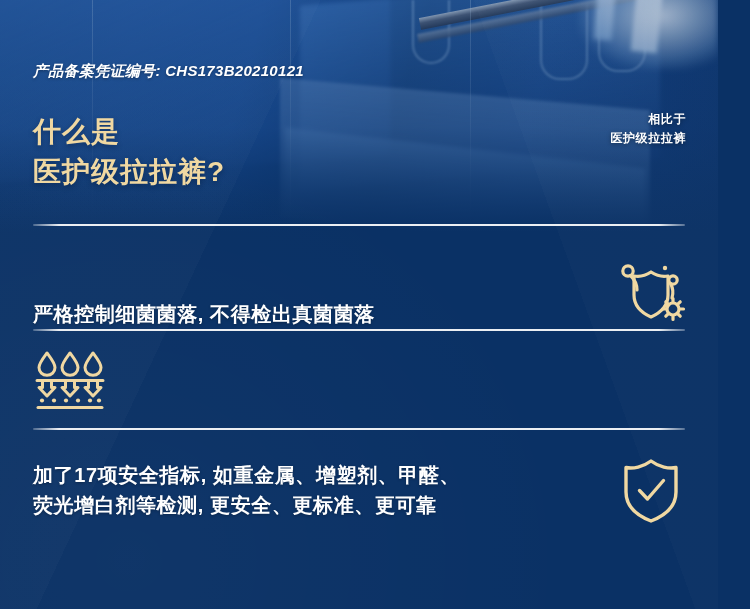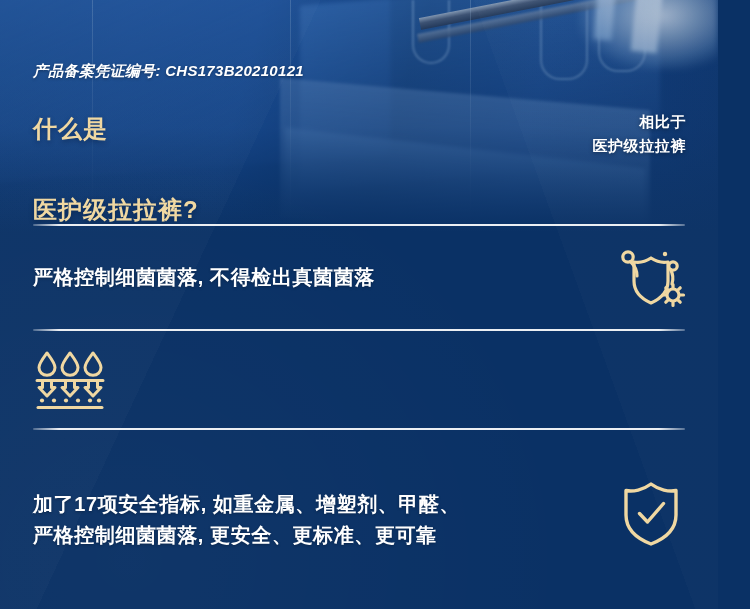--- a/index.html
+++ b/index.html
@@ -144,33 +144,33 @@
     font-style: italic;
     letter-spacing: .3px;
     white-space: nowrap;
     text-shadow: 0 1px 3px rgba(0,0,0,.35);
   }
 
   .headline {
     position: absolute;
     left: 33px; top: 112px;
     color: #f0d8a2;
-    font-size: 24px;
+    font-size: 28px;
     font-weight: bold;
     line-height: 1.42;
     letter-spacing: 1px;
     text-shadow: 0 2px 5px rgba(0,20,50,.40);
   }
-  .headline .l2 { display: block; margin-top: 47px; }
+  .headline .l2 { display: block; }
 
   .compare {
     position: absolute;
     right: 32px; top: 110px;
     color: #ffffff;
-    font-size: 15px;
+    font-size: 12px;
     font-weight: bold;
     line-height: 1.62;
     text-align: right;
     letter-spacing: .6px;
     text-shadow: 0 1px 4px rgba(0,0,0,.40);
   }
 
   
   .rows {
     position: absolute;
@@ -181,23 +181,23 @@
     margin: 0 33px;
     background: linear-gradient(90deg, rgba(255,255,255,.25), rgba(255,255,255,.92) 4%, rgba(255,255,255,.92) 96%, rgba(255,255,255,.30));
     border-radius: 2px;
   }
   .row {
     display: flex;
     align-items: center;
     justify-content: space-between;
     padding: 0 30px 0 33px;
   }
-  .row.r1 { height: 103px; }
+  .row.r1 { height: 103px; align-items: flex-end; }
   .row.r2 { height: 97px; }
-  .row.r3 { height: 120px; align-items: flex-end; }
+  .row.r3 { height: 120px; }
 
   .row-text {
     color: #ffffff;
     font-size: 20px;
     font-weight: bold;
     line-height: 1.52;
     letter-spacing: .6px;
     text-shadow: 0 1px 3px rgba(0,0,0,.30);
   }
   .row-text .l2 { display: block; }
@@ -311,21 +311,21 @@
             <path d="M3 58.5 L67 58.5"></path>
           </svg>
         </div>
       </div>
 
       <div class="divider"></div>
 
       <div class="row r3">
         <div class="row-text">
           <span>加了17项安全指标, 如重金属、增塑剂、甲醛、</span>
-          <span class="l2">严格控制细菌菌落, 更安全、更标准、更可靠</span>
+          <span class="l2">荧光增白剂等检测, 更安全、更标准、更可靠</span>
         </div>
         <div class="row-icon">
           <svg width="64" height="68" viewBox="0 0 64 68" fill="none" stroke="#f0d8a2" stroke-width="3.4" stroke-linecap="round" stroke-linejoin="round">
             <path d="M32 5 C40 11 50 13 57 11.5 L57 36 C57 52 45 60 32 65 C19 60 7 52 7 36 L7 11.5 C14 13 24 11 32 5 Z"></path>
             <path d="M20.5 34.5 L28.5 43 L44.5 24.5"></path>
           </svg>
         </div>
       </div>
 
     </div>

